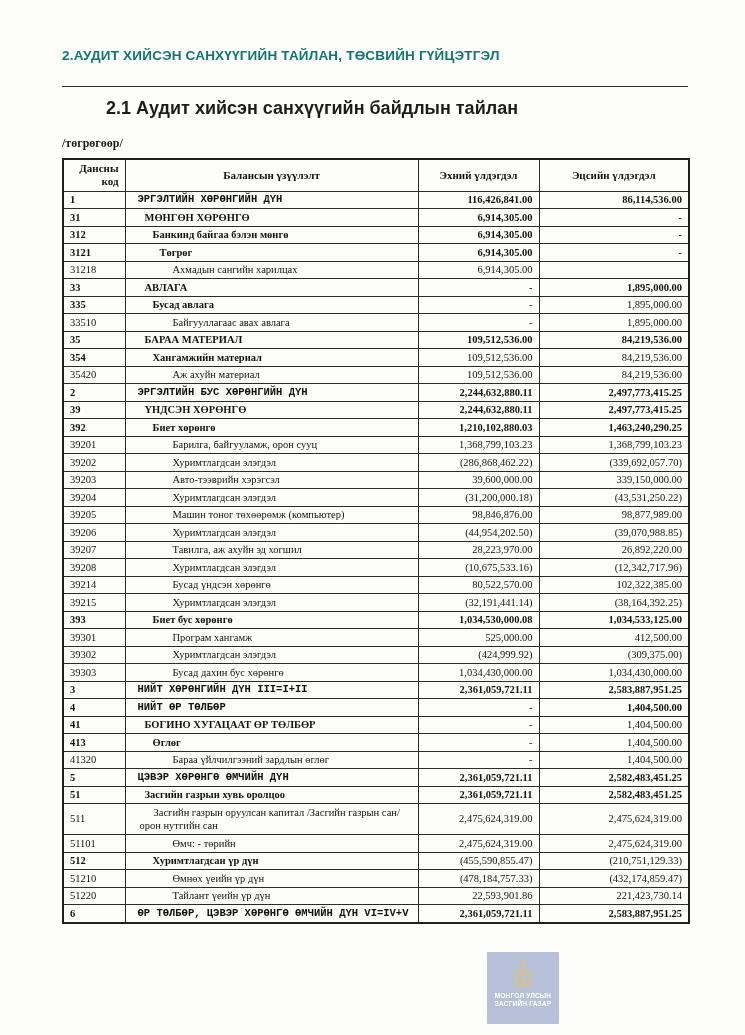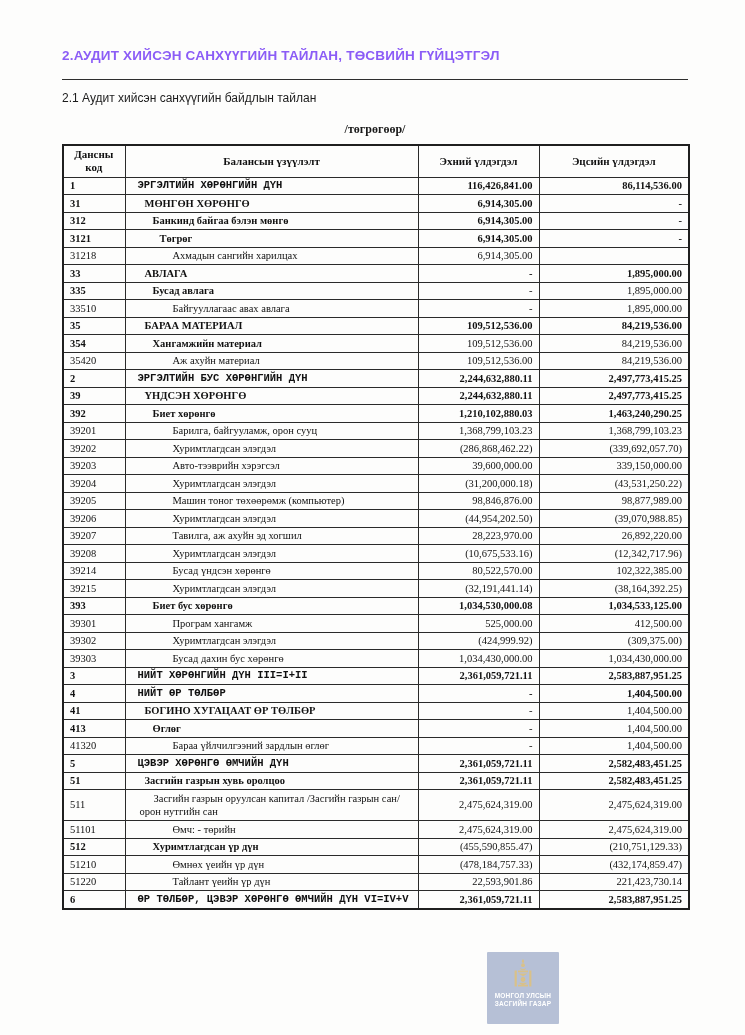--- a/index.html
+++ b/index.html
@@ -11,31 +11,32 @@
     background:#fdfdfc;
     font-family:"Liberation Serif", serif;
     color:#111;
     overflow:hidden;
   }
   .content { position:absolute; left:62px; top:48px; width:626px; }
 
   .doc-title {
     font-family:"Liberation Sans", sans-serif;
     font-weight:bold; font-size:13.5px; letter-spacing:.2px;
-    color:#8b5cf6;
-    padding-bottom:16px;
+    color:#0f766e;
+    padding-bottom:23px;
     border-bottom:1.6px solid #2e2e2e;
   }
   .doc-subtitle {
     font-family:"Liberation Sans", sans-serif;
-    font-weight:normal; font-size:12px; color:#1c1c1c;
+    font-weight:bold; font-size:18px; color:#1c1c1c;
     margin-top:11px;
+    margin-left:44px;
   }
   .currency-note {
-    text-align:center;
+    text-align:left;
     font-weight:bold; font-size:12px; color:#1a1a1a;
     margin-top:17px; margin-bottom:7px;
   }
 
   table.fin {
     width:626px; border-collapse:collapse; table-layout:fixed;
     border:2px solid #1f1f1f;
   }
   table.fin col.c-code  { width:62px; }
   table.fin col.c-label { width:293px; }
@@ -46,21 +47,21 @@
     border:1.4px solid #2a2a2a;
     font-size:10.5px; line-height:13.5px;
     padding:1.5px 6px;
     vertical-align:middle;
     overflow:hidden;
   }
   table.fin thead th {
     font-weight:bold; text-align:center;
     height:32px; font-size:11px;
   }
-  table.fin thead th.h-code { text-align:center; padding-left:5px; }
+  table.fin thead th.h-code { text-align:right; padding-left:5px; }
 
   td.code { padding-left:5px; font-size:10.5px; }
   td.label { padding-right:3px; }
   td.num { text-align:right; padding-right:7px; vertical-align:bottom; white-space:nowrap; }
   .b { font-weight:bold; }
   .lvl1 { padding-left:12px !important;font-family:Liberation Mono, monospace; }
   .lvl2 { padding-left:19px !important; }
   .lvl3 { padding-left:27px !important; }
   .lvl4 { padding-left:34px !important; text-indent:14px; }
   .lvl5 { padding-left:47px !important; }

